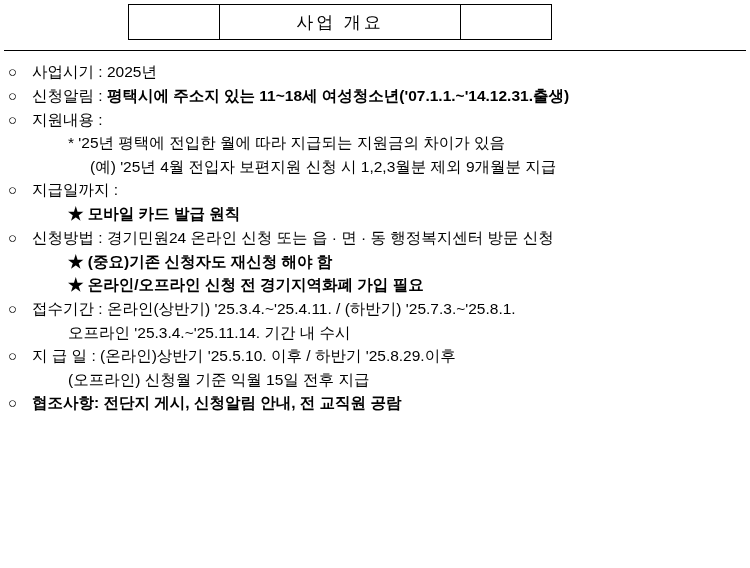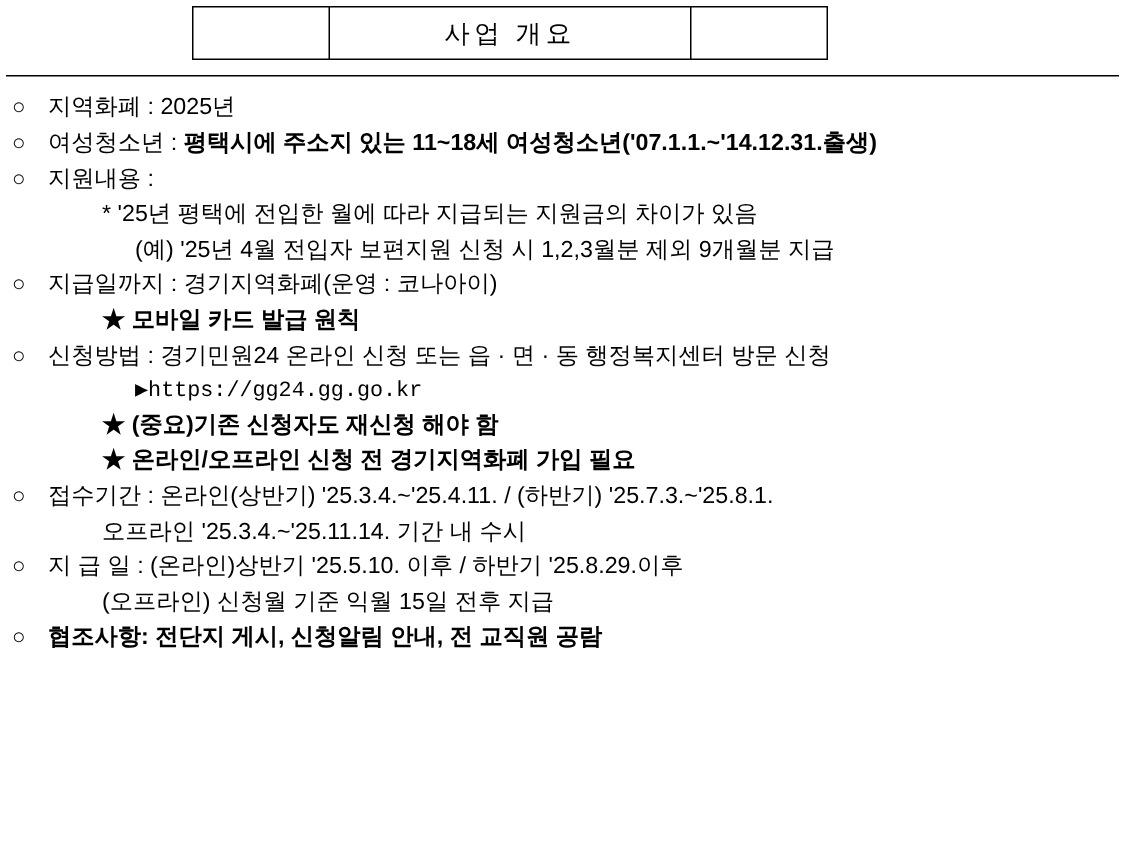--- a/index.html
+++ b/index.html
@@ -104,62 +104,58 @@
     <div class="title-cell-center">사업 개요</div>
     <div class="title-cell-right"></div>
   </div>
 
   <div class="rule"></div>
 
   <div class="content">
 
     <div class="line">
       <span class="marker">○</span>
-      <span class="label">지역화폐 : </span>
+      <span class="label">사업시기 : </span>
       <span class="value">2025년</span>
     </div>
 
     <div class="line">
       <span class="marker">○</span>
-      <span class="label">여성청소년 : </span>
+      <span class="label">신청알림 : </span>
       <span class="value b">평택시에 주소지 있는 11~18세 여성청소년('07.1.1.~'14.12.31.출생)</span>
     </div>
 
     <div class="line">
       <span class="marker">○</span>
       <span class="label">지원내용 : </span>
     </div>
 
     <div class="line indent-2">
       <span class="value">* '25년 평택에 전입한 월에 따라 지급되는 지원금의 차이가 있음</span>
     </div>
 
     <div class="line indent-3">
       <span class="value">(예) '25년 4월 전입자 보편지원 신청 시 1,2,3월분 제외 9개월분 지급</span>
     </div>
 
     <div class="line">
       <span class="marker">○</span>
       <span class="label">지급일까지 : </span>
-      <span class="value">경기지역화폐(운영 : 코나아이)</span>
     </div>
 
     <div class="line indent-2">
       <span class="value b">★ 모바일 카드 발급 원칙</span>
     </div>
 
     <div class="line">
       <span class="marker">○</span>
       <span class="label">신청방법 : </span>
       <span class="value">경기민원24 온라인 신청 또는 읍 · 면 · 동 행정복지센터 방문 신청</span>
     </div>
 
-    <div class="line indent-3">
-      <span class="value mono">▶https://gg24.gg.go.kr</span>
-    </div>
 
     <div class="line indent-2">
       <span class="value b">★ (중요)기존 신청자도 재신청 해야 함</span>
     </div>
 
     <div class="line indent-2">
       <span class="value b">★ 온라인/오프라인 신청 전 경기지역화폐 가입 필요</span>
     </div>
 
     <div class="line">

